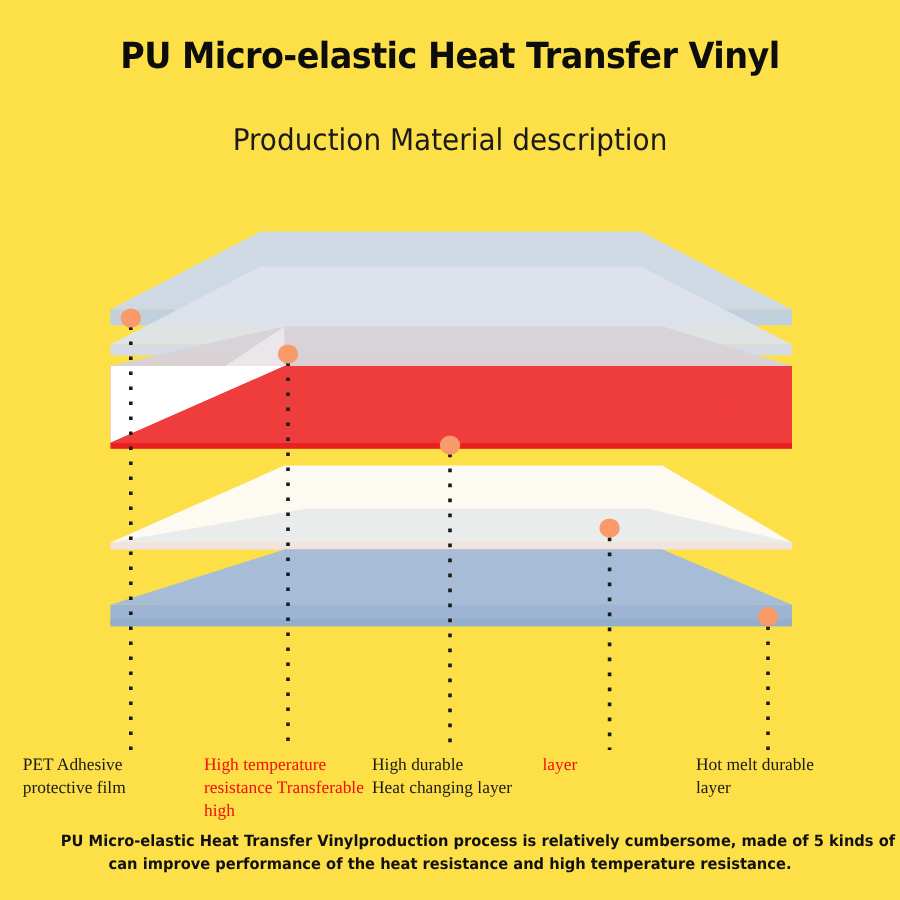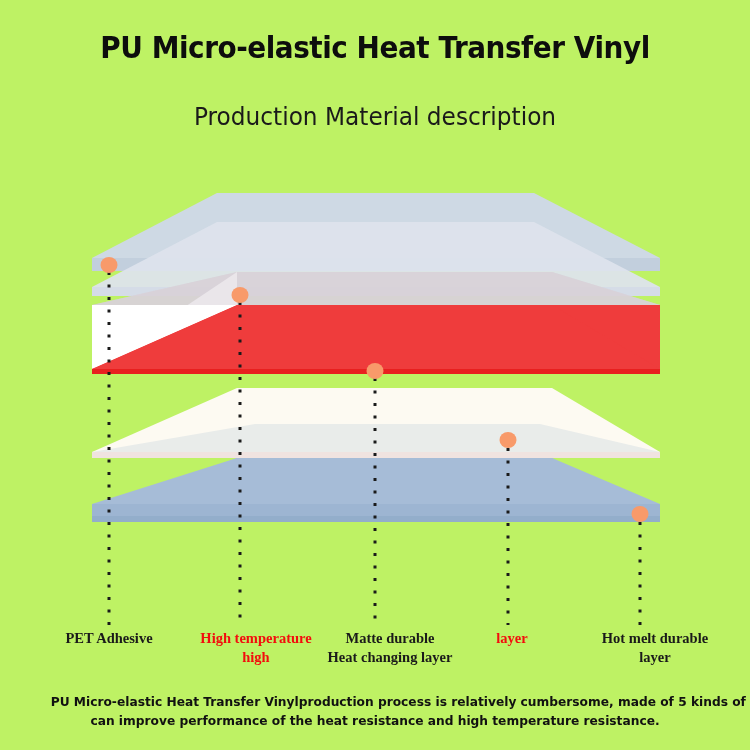--- a/index.html
+++ b/index.html
@@ -14,21 +14,21 @@
     overflow: hidden;
     font-family: "Liberation Sans", sans-serif;
     -webkit-font-smoothing: antialiased;
   }
 
   #page {
     position: absolute;
     left: 0; top: 0;
     width: 750px;
     height: 750px;
-    background: #bef264;
+    background: #fde047;
   }
 
   
   #title {
     position: absolute;
     left: 0;
     top: 30px;
     width: 750px;
     text-align: center;
     font-family: "DejaVu Sans", sans-serif;
@@ -58,27 +58,25 @@
     position: absolute;
     left: 0;
     top: 0;
     width: 750px;
     height: 750px;
   }
 
   
   .layer-label {
     position: absolute;
-    text-align: center;
     font-family: "Liberation Serif", serif;
     font-size: 14.5px;
     line-height: 19px;
     color: #1a1a1a;
     top: 629px;
-    font-weight: bold;
   }
   .layer-label.red { color: #f30d0d; }
 
   
   #caption {
     position: absolute;
     left: 30px;
     top: 692px;
     width: 690px;
     text-align: center;
@@ -151,29 +149,31 @@
       <ellipse cx="240" cy="295" rx="8.5" ry="8" fill="#f89a6a"></ellipse>
       <ellipse cx="375" cy="371" rx="8.5" ry="8" fill="#f89a6a"></ellipse>
       <ellipse cx="508" cy="440" rx="8.5" ry="8" fill="#f89a6a"></ellipse>
       <ellipse cx="640" cy="514" rx="8.5" ry="8" fill="#f89a6a"></ellipse>
     </g>
 
   </svg>
 
   <div class="layer-label" style="left:19px; width:180px;">
     <div>PET Adhesive</div>
+    <div>protective film</div>
   </div>
 
   <div class="layer-label red" style="left:170px; width:172px;">
     <div>High temperature</div>
+    <div>resistance Transferable</div>
     <div>high</div>
   </div>
 
   <div class="layer-label" style="left:310px; width:160px;">
-    <div>Matte durable</div>
+    <div>High durable</div>
     <div>Heat changing layer</div>
   </div>
 
   <div class="layer-label red" style="left:452px; width:120px;">
     <div>layer</div>
   </div>
 
   <div class="layer-label" style="left:580px; width:150px;">
     <div>Hot melt durable</div>
     <div>layer</div>

